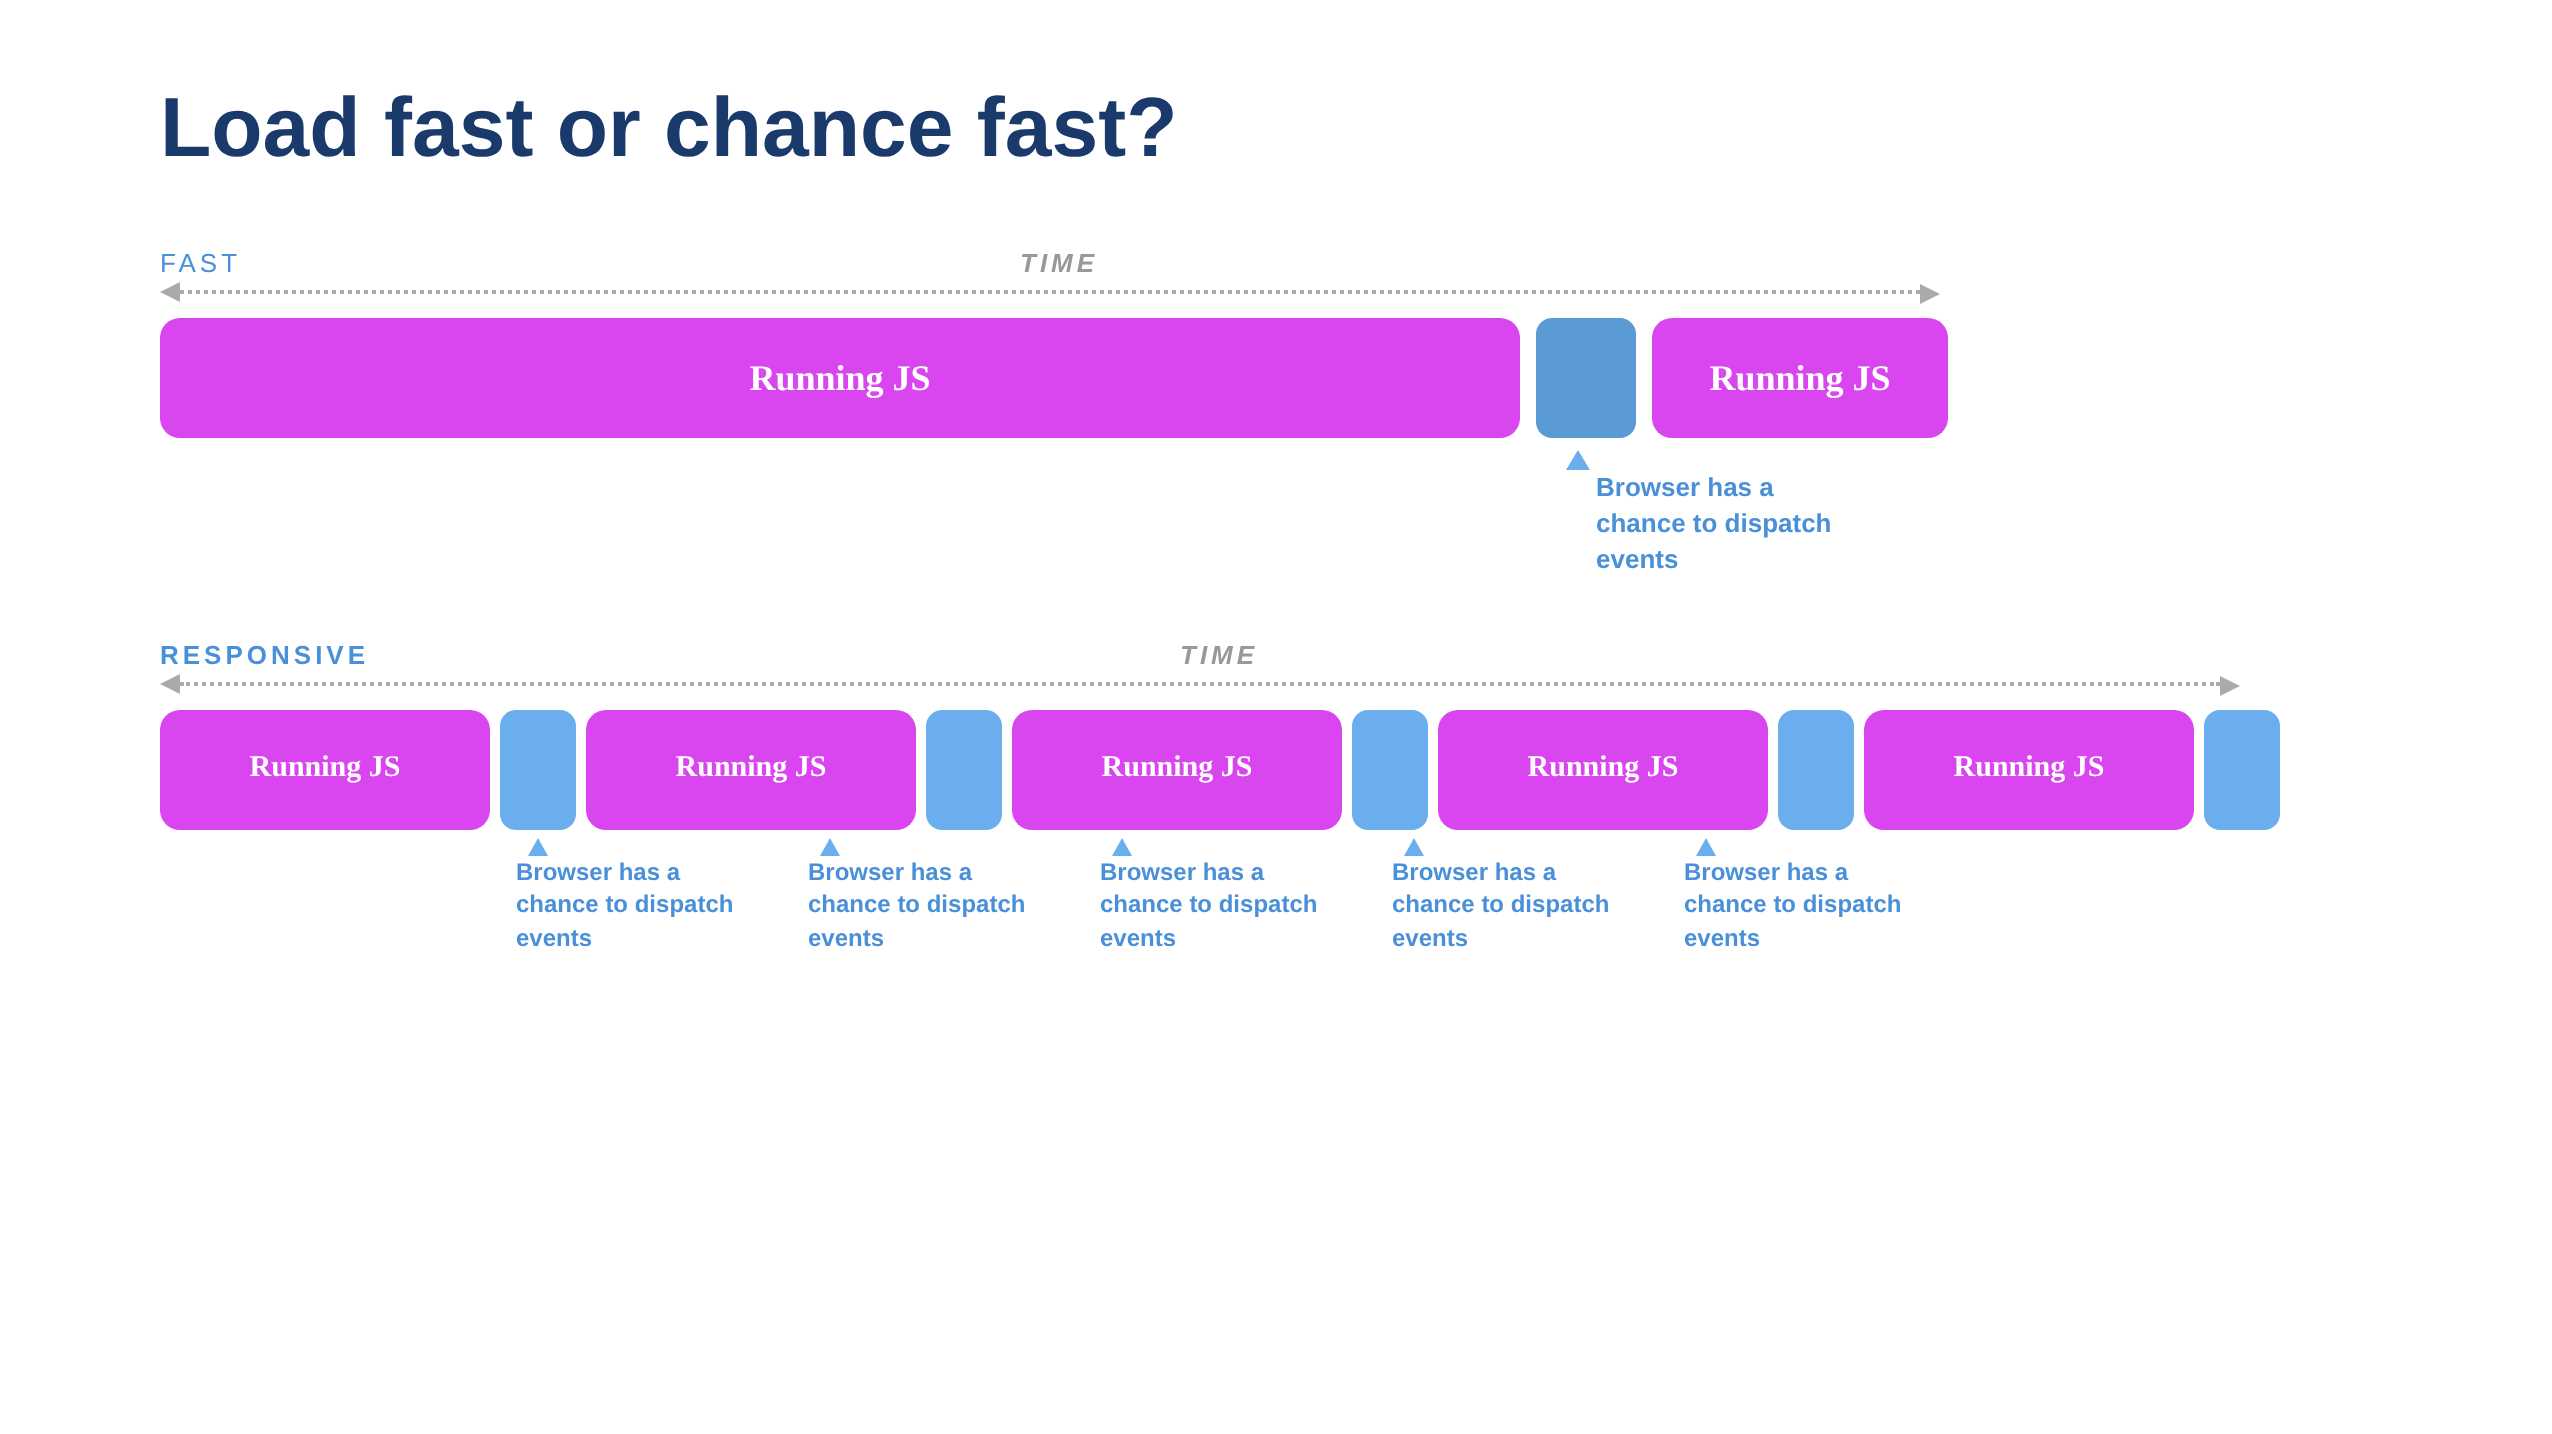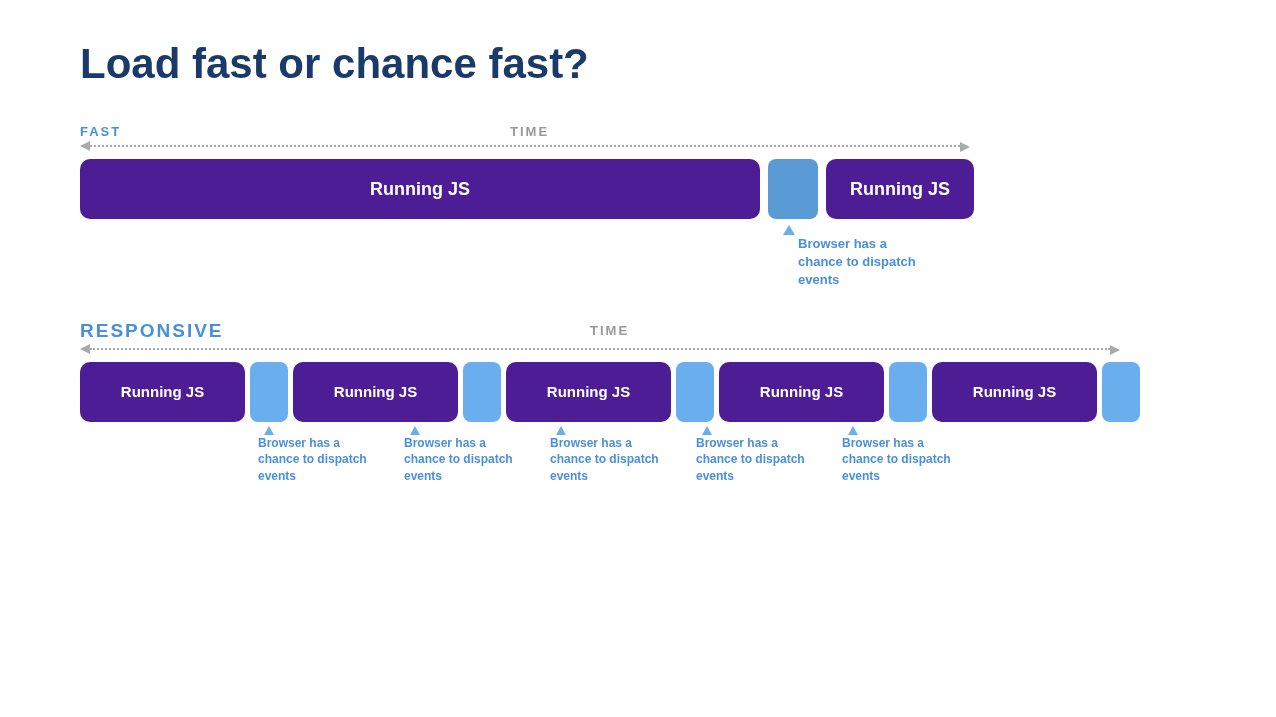--- a/index.html
+++ b/index.html
@@ -24,20 +24,21 @@
       font-weight: 700;
       letter-spacing: 1.5px;
       color: #4a90d9;
     }
 
     .time-label {
       font-size: 14px;
       font-weight: 600;
       letter-spacing: 1.5px;
       color: #999;
+      font-style: italic;
     }
 
     .dotted-line {
       width: 880px;
       border-top: 2px dotted #aaa;
       position: relative;
       display: flex;
       align-items: center;
     }
 
@@ -55,29 +56,30 @@
       width: 0;
       height: 0;
       border-right: 10px solid #aaa;
       border-top: 5px solid transparent;
       border-bottom: 5px solid transparent;
       margin-right: 0;
       flex-shrink: 0;
     }
 
     .js-block {
-      background: #4c1d95;
+      background: #d946ef;
       border-radius: 10px;
       color: white;
       font-weight: 700;
       font-size: 18px;
       display: flex;
       align-items: center;
       justify-content: center;
       height: 60px;
+      font-family: Liberation Serif, serif;
     }
 
     .js-block-large {
       width: 680px;
     }
 
     .js-block-responsive {
       width: 165px;
       height: 60px;
       font-size: 15px;
@@ -118,21 +120,21 @@
       margin-bottom: 8px;
     }
   </style>
 </head>
 <body>
 
 <h1 class="page-title">Load fast or chance fast?</h1>
 
 <div class="fast-section">
   <div class="section-header-row">
-    <span class="section-label" style="color:#4a90d9; font-size:13px; font-weight:700; letter-spacing:2px; width:120px;">FAST</span>
+    <span class="section-label" style="color:#4a90d9; font-size:13px; font-weight:400; letter-spacing:2px; width:120px;">FAST</span>
     <span class="time-label" style="color:#999; font-size:13px; font-weight:600; letter-spacing:2px; margin-left:310px;">TIME</span>
   </div>
 
   <div class="time-arrow-container">
     <div class="arrow-left"></div>
     <div class="dotted-line" style="width:870px;"></div>
   </div>
 
   <div style="display:flex; align-items:flex-start;">
 
@@ -149,21 +151,21 @@
       <div style="width:0;height:0;border-left:6px solid transparent;border-right:6px solid transparent;border-bottom:10px solid #6aaeee; margin-top:0;"></div>
     </div>
     <div style="margin-left:-20px; margin-top:10px;">
       <span style="font-size:13px; font-weight:700; color:#4a90d9; line-height:1.4; display:block; width:130px;">Browser has a chance to dispatch events</span>
     </div>
   </div>
 </div>
 
 <div class="responsive-section" style="margin-top:10px;">
   <div class="section-header-row">
-    <span class="section-label" style="color:#4a90d9; font-size:19px; font-weight:700; letter-spacing:2px; width:140px;">RESPONSIVE</span>
+    <span class="section-label" style="color:#4a90d9; font-size:13px; font-weight:700; letter-spacing:2px; width:140px;">RESPONSIVE</span>
     <span class="time-label" style="color:#999; font-size:13px; font-weight:600; letter-spacing:2px; margin-left:370px;">TIME</span>
   </div>
 
   <div class="time-arrow-container">
     <div class="arrow-left"></div>
     <div class="dotted-line" style="width:1020px;"></div>
   </div>
 
   <div style="display:flex; align-items:center;">
     <div class="js-block js-block-responsive">Running JS</div>

